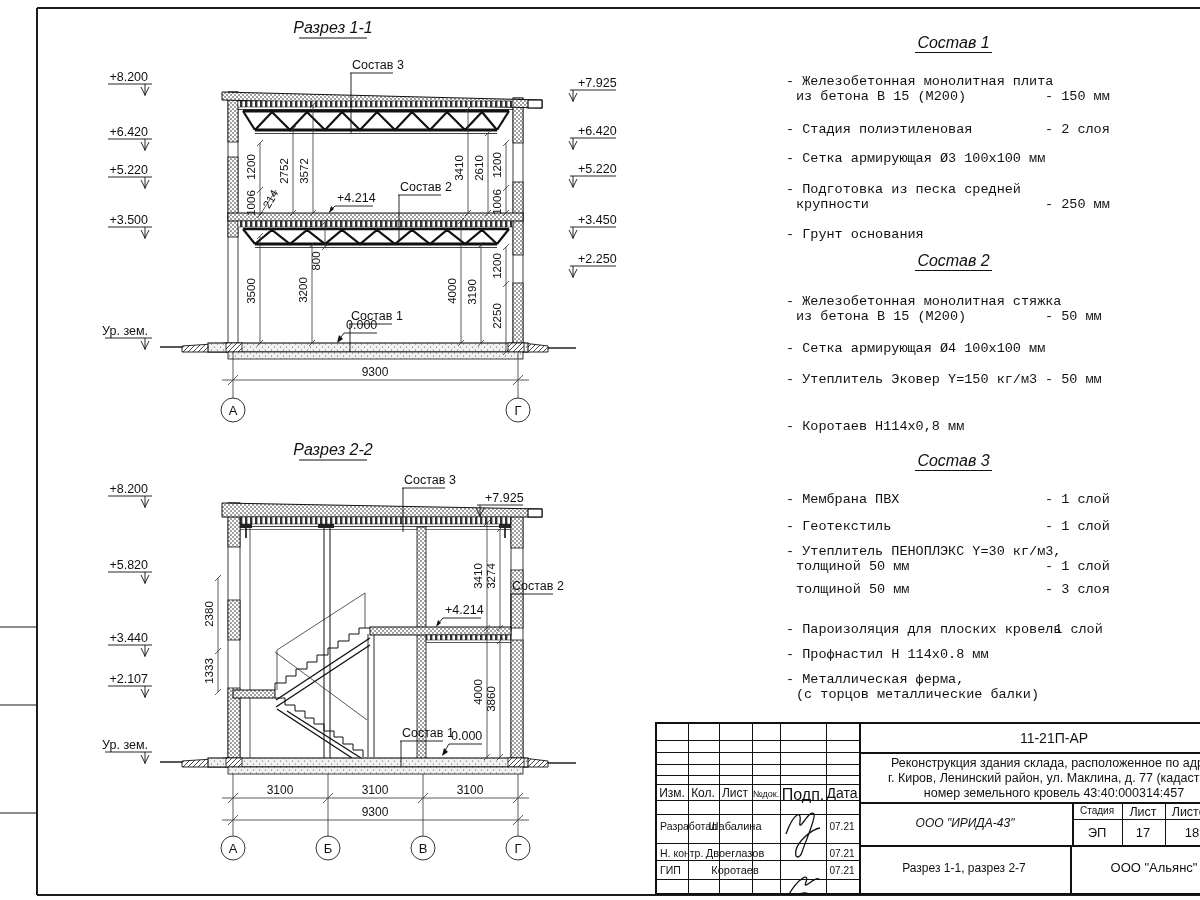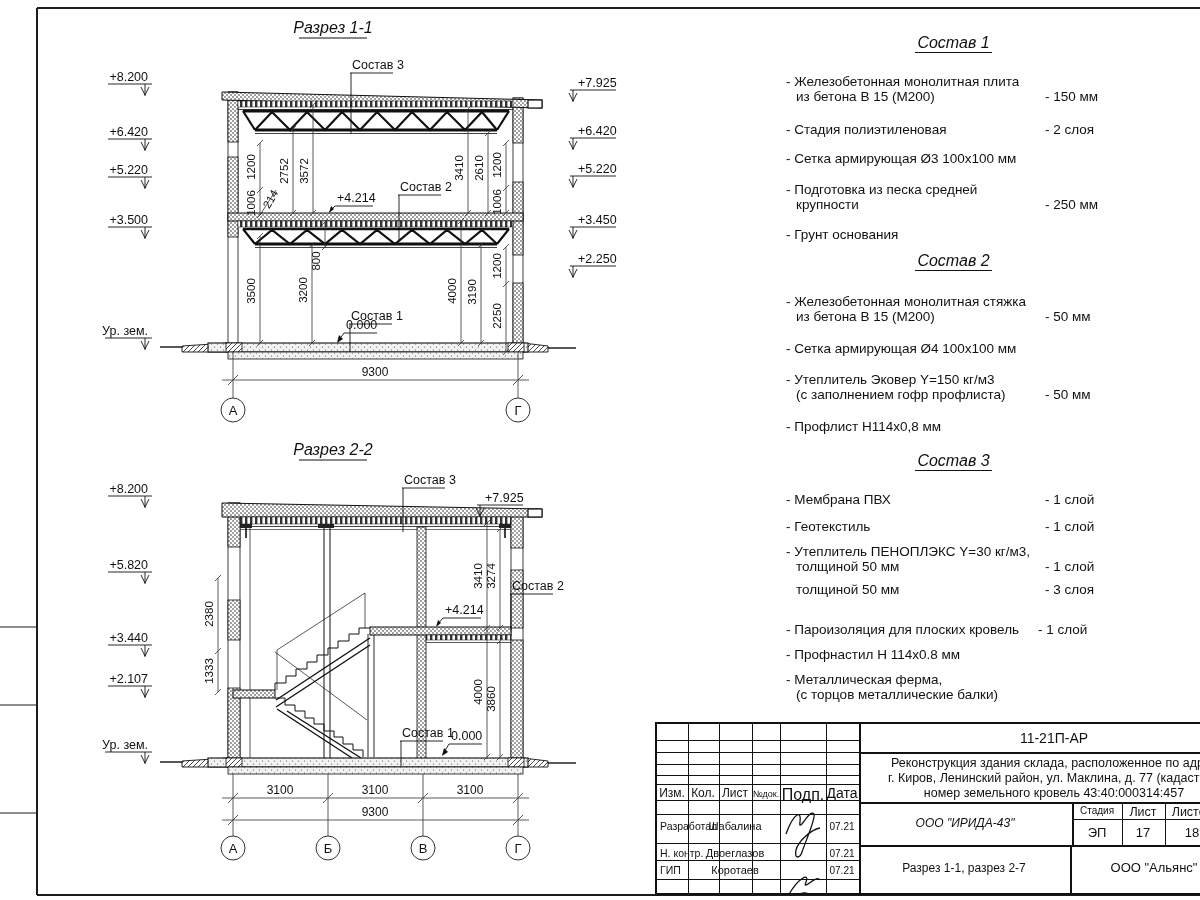--- a/index.html
+++ b/index.html
@@ -7,21 +7,21 @@
          font-family:"Liberation Sans", sans-serif;color:#111;}
   svg text{fill:#111;}
   .dim{font-size:11.5px;}
   .lbl{font-size:12.5px;}
   .ttl{font-size:16px;font-style:italic;}
   .ax{font-size:13px;}
   
   .specs{position:absolute;left:786px;top:0;width:370px;font-size:13.5px;line-height:15px;}
   .spec-h{position:absolute;width:335px;text-align:center;font-size:16px;font-style:italic;}
   .spec-h span{border-bottom:1px solid #111;padding:0 2px 1px;}
-  .spec-item{position:absolute;width:350px;}
+  .spec-item{position:absolute;width:350px;font-family:Liberation Mono, monospace;}
   .spec-item .l2{padding-left:10px;}
   .spec-val{position:absolute;left:259px;bottom:0;white-space:nowrap;}
   
   .tb{position:absolute;left:655px;top:722px;width:560px;height:173px;border:2px solid #111;box-sizing:border-box;}
   .tb .v{position:absolute;top:0;width:0;border-left:1px solid #111;}
   .tb .v2{position:absolute;top:0;width:0;border-left:2px solid #111;}
   .tb .h{position:absolute;left:0;height:0;border-top:1px solid #111;}
   .tb .h2{position:absolute;left:0;height:0;border-top:2px solid #111;}
   .tb .txt{position:absolute;white-space:nowrap;}
   .ctr{transform:translateX(-50%);}
@@ -481,25 +481,24 @@
   <div class="spec-item" style="top:294px">
         <div>- Железобетонная  монолитная стяжка</div>
         <div class="l2">из бетона В 15 (М200)</div>
         <span class="spec-val">- 50 мм</span>
       </div>
   <div class="spec-item" style="top:341px">
         <div>- Сетка армирующая Ø4 100х100 мм</div>
       </div>
   <div class="spec-item" style="top:372px">
         <div>- Утеплитель Эковер Y=150 кг/м3</div>
-        <div class="l2">(с заполнением гофр профлиста)</div>
         <span class="spec-val">- 50 мм</span>
       </div>
   <div class="spec-item" style="top:419px">
-        <div>- Профлист Н114х0,8 мм</div>
+        <div>- Коротаев Н114х0,8 мм</div>
       </div>
 
   <div class="spec-h" style="top:453px"><span>Состав 3</span></div>
   <div class="spec-item" style="top:492px">
         <div>- Мембрана ПВХ</div>
         <span class="spec-val">- 1 слой</span>
       </div>
   <div class="spec-item" style="top:519px">
         <div>- Геотекстиль</div>
         <span class="spec-val">- 1 слой</span>

